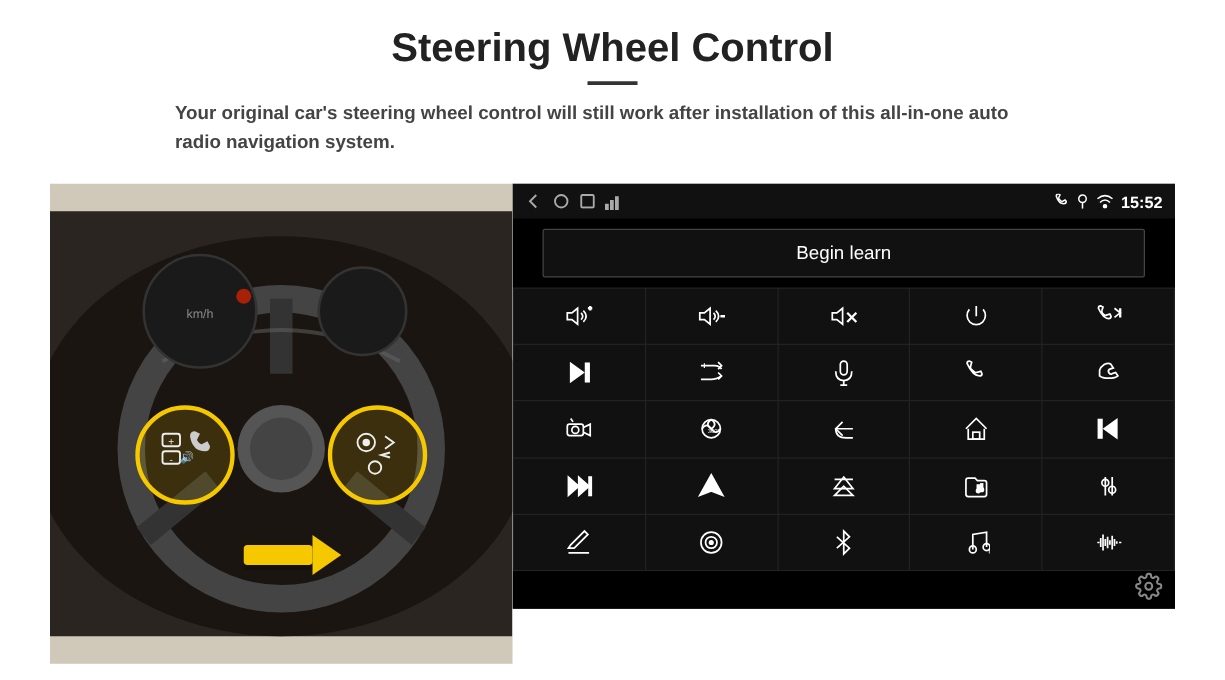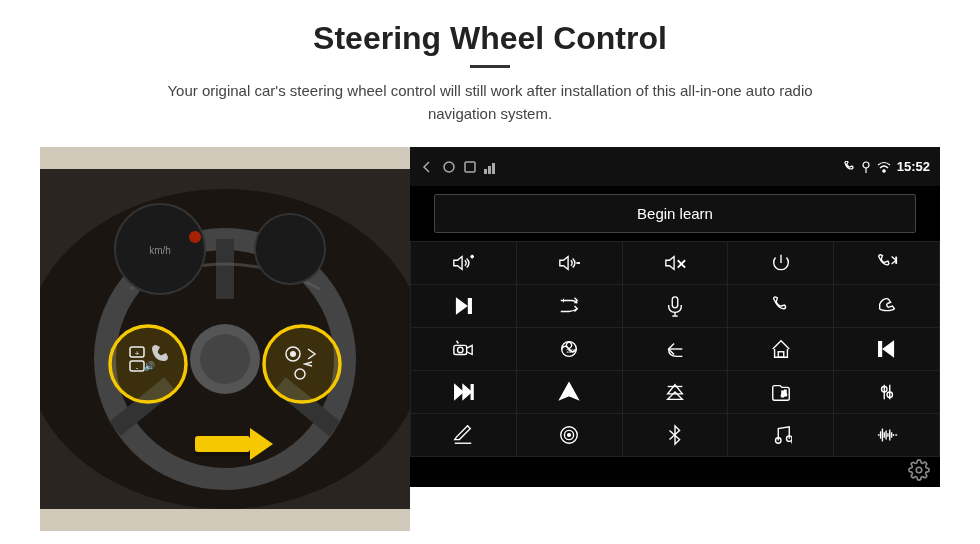--- a/index.html
+++ b/index.html
@@ -35,23 +35,24 @@
     .title-divider {
       width: 40px;
       height: 3px;
       background: #333;
       margin: 0 auto 12px;
     }
 
     .subtitle {
       font-size: 15px;
       color: #444;
-      text-align: center;
+      text-align: left;
       line-height: 1.5;
       max-width: 700px;
+      font-weight: bold;
     }
 
     .content-row {
       display: flex;
       width: 100%;
       margin-top: 12px;
       height: 340px;
     }
 
     
@@ -74,21 +75,21 @@
       flex: 1;
       background: #000;
       display: flex;
       flex-direction: column;
       overflow: hidden;
     }
 
     
     .status-bar {
       background: #111;
-      height: 40px;
+      height: 28px;
       display: flex;
       align-items: center;
       justify-content: space-between;
       padding: 0 10px;
     }
 
     .status-bar-left {
       display: flex;
       gap: 8px;
       align-items: center;

